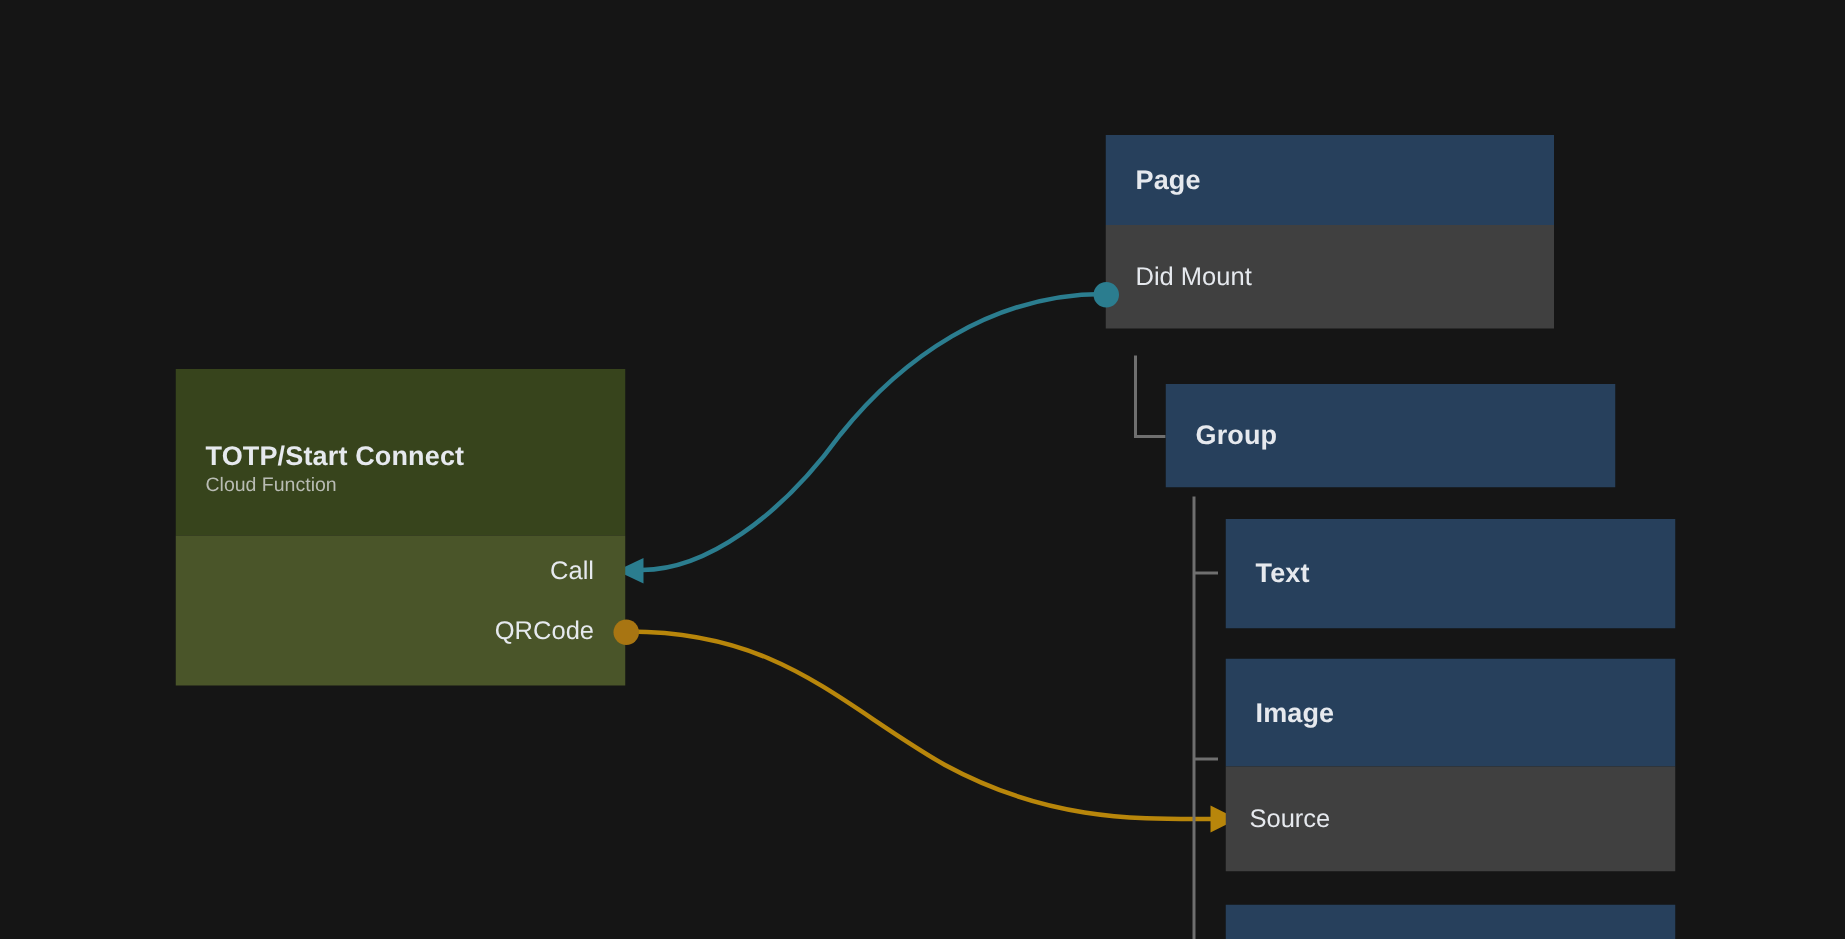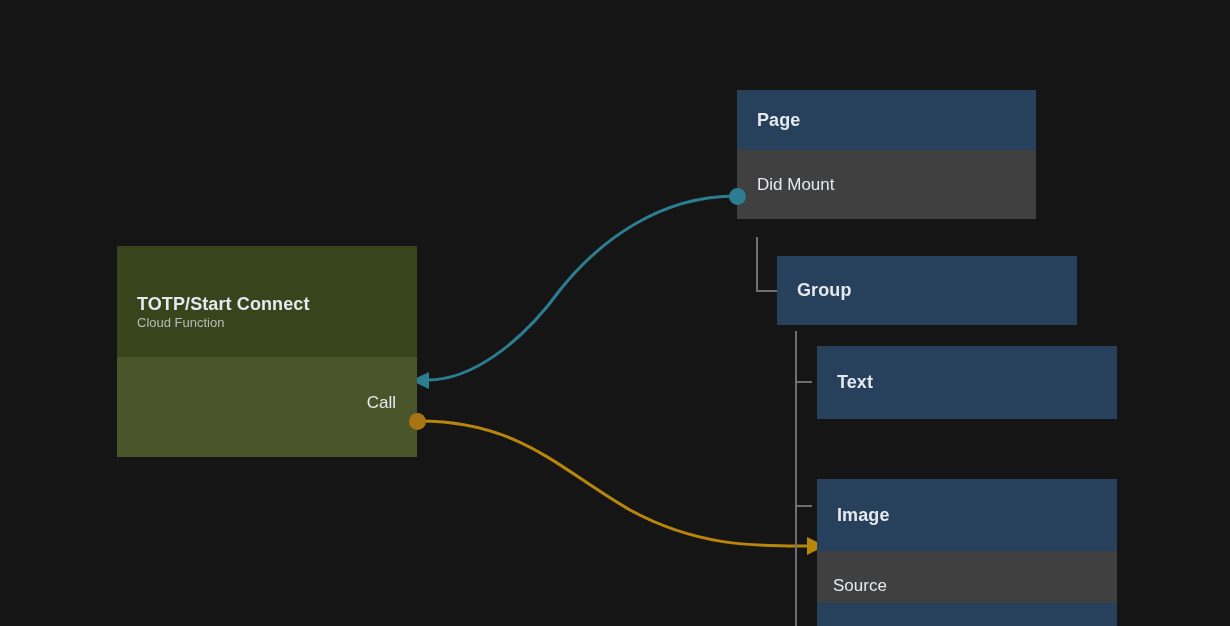--- a/index.html
+++ b/index.html
@@ -71,21 +71,21 @@
   
   .fn-node { left: 117px; top: 246px; width: 300px; height: 211px; }
   .fn-node .node-header {
     height: 111px;
     background: #37441c;
     padding: 22px 0 0 20px;
   }
   .fn-node .node-body {
     height: 112px;
     background: #4a5529;
-    padding-top: 26px;
+    padding-top: 4px;
   }
   .fn-node .port-row {
     height: 40px;
     justify-content: flex-end;
     padding-right: 21px;
   }
 
   
   .blue-header   { background: #27405c; }
   .blue-portrow  { background: #404040; }
@@ -93,21 +93,21 @@
   .node-page  { left: 737px; top: 90px;  width: 299px; height: 142px; }
   .node-page  .node-header { height: 60px; padding-left: 20px; }
   .node-page  .port-row    { height: 69px; padding-left: 20px; }
 
   .node-group { left: 777px; top: 256px; width: 300px; height: 69px; }
   .node-group .node-header { height: 69px; padding-left: 20px; }
 
   .node-text  { left: 817px; top: 346px; width: 300px; height: 73px; }
   .node-text  .node-header { height: 73px; padding-left: 20px; }
 
-  .node-image { left: 817px; top: 439px; width: 300px; height: 142px; margin-top: 40px; }
+  .node-image { left: 817px; top: 439px; width: 300px; height: 142px; }
   .node-image .node-header { height: 72px; padding-left: 20px; }
   .node-image .port-row    { height: 70px; padding-left: 16px; }
 
   .node-partial { left: 817px; top: 603px; width: 300px; height: 23px; }
   .node-partial .node-header { height: 23px; }
 
   
   .port-dot {
     position: absolute;
     width: 17px;
@@ -139,20 +139,23 @@
 
   <div class="node fn-node">
     <div class="node-header">
       <div class="node-title">TOTP/Start Connect</div>
       <div class="node-subtitle">Cloud Function</div>
     </div>
     <div class="node-body">
       <div class="port-row">
         <span>Call</span>
       </div>
+      <div class="port-row">
+        <span>QRCode</span>
+      </div>
     </div>
   </div>
 
   <div class="node node-page">
     <div class="node-header blue-header">
       <div class="node-title">Page</div>
     </div>
     <div class="port-row blue-portrow">
       <span>Did Mount</span>
     </div>

